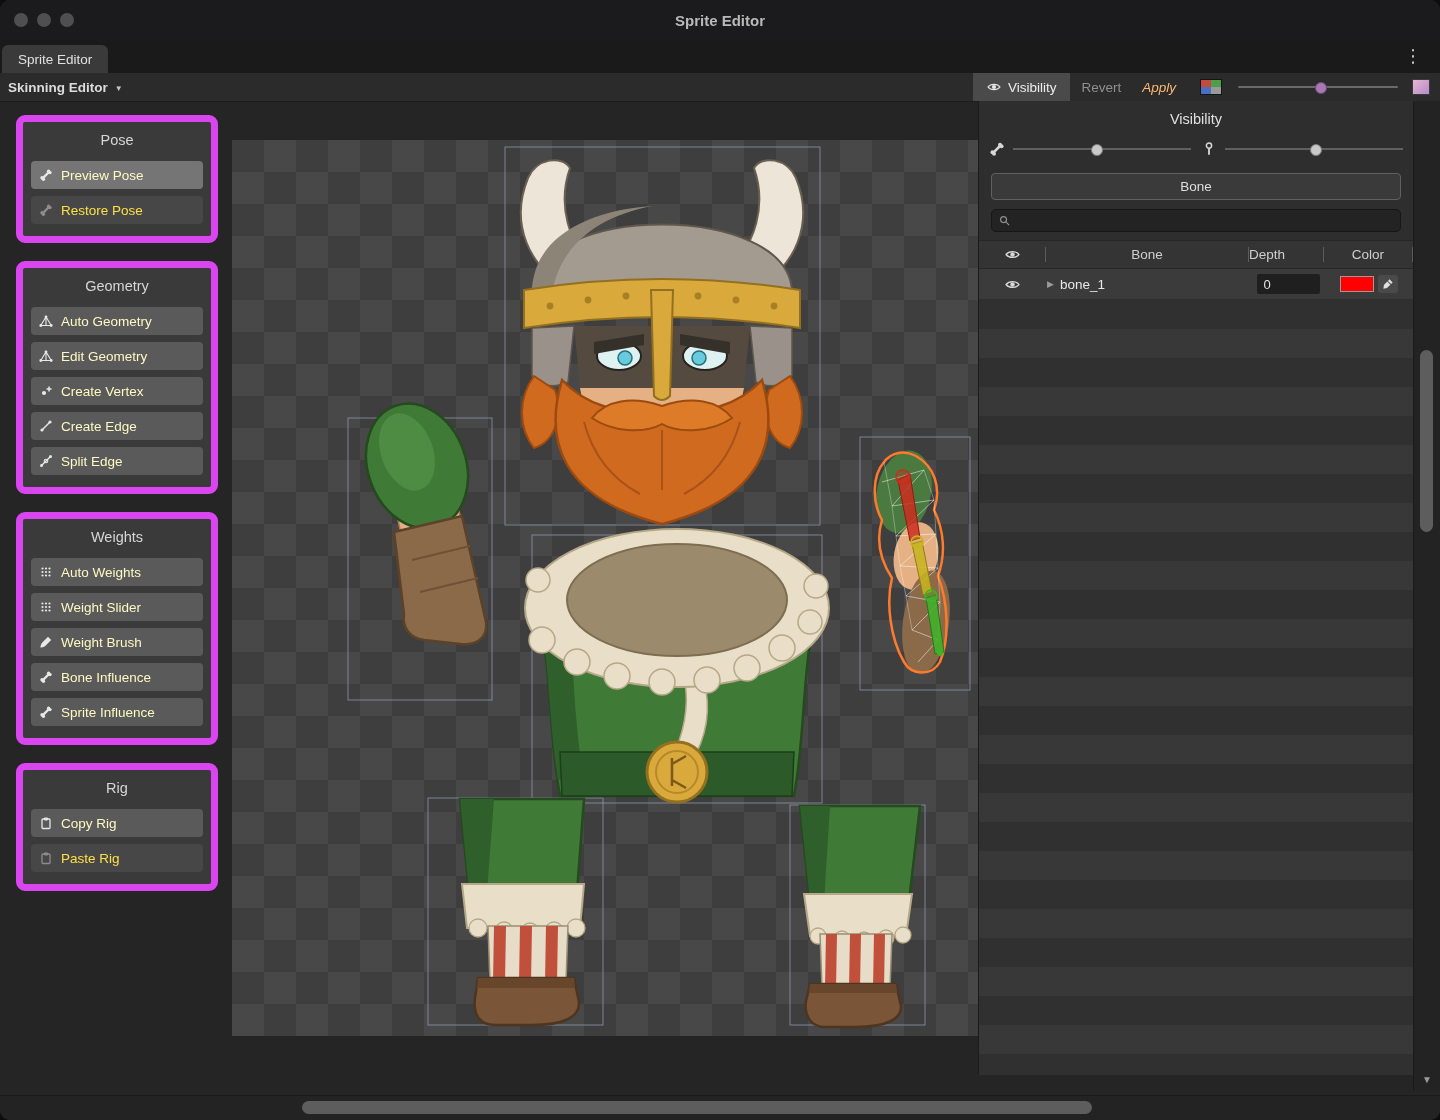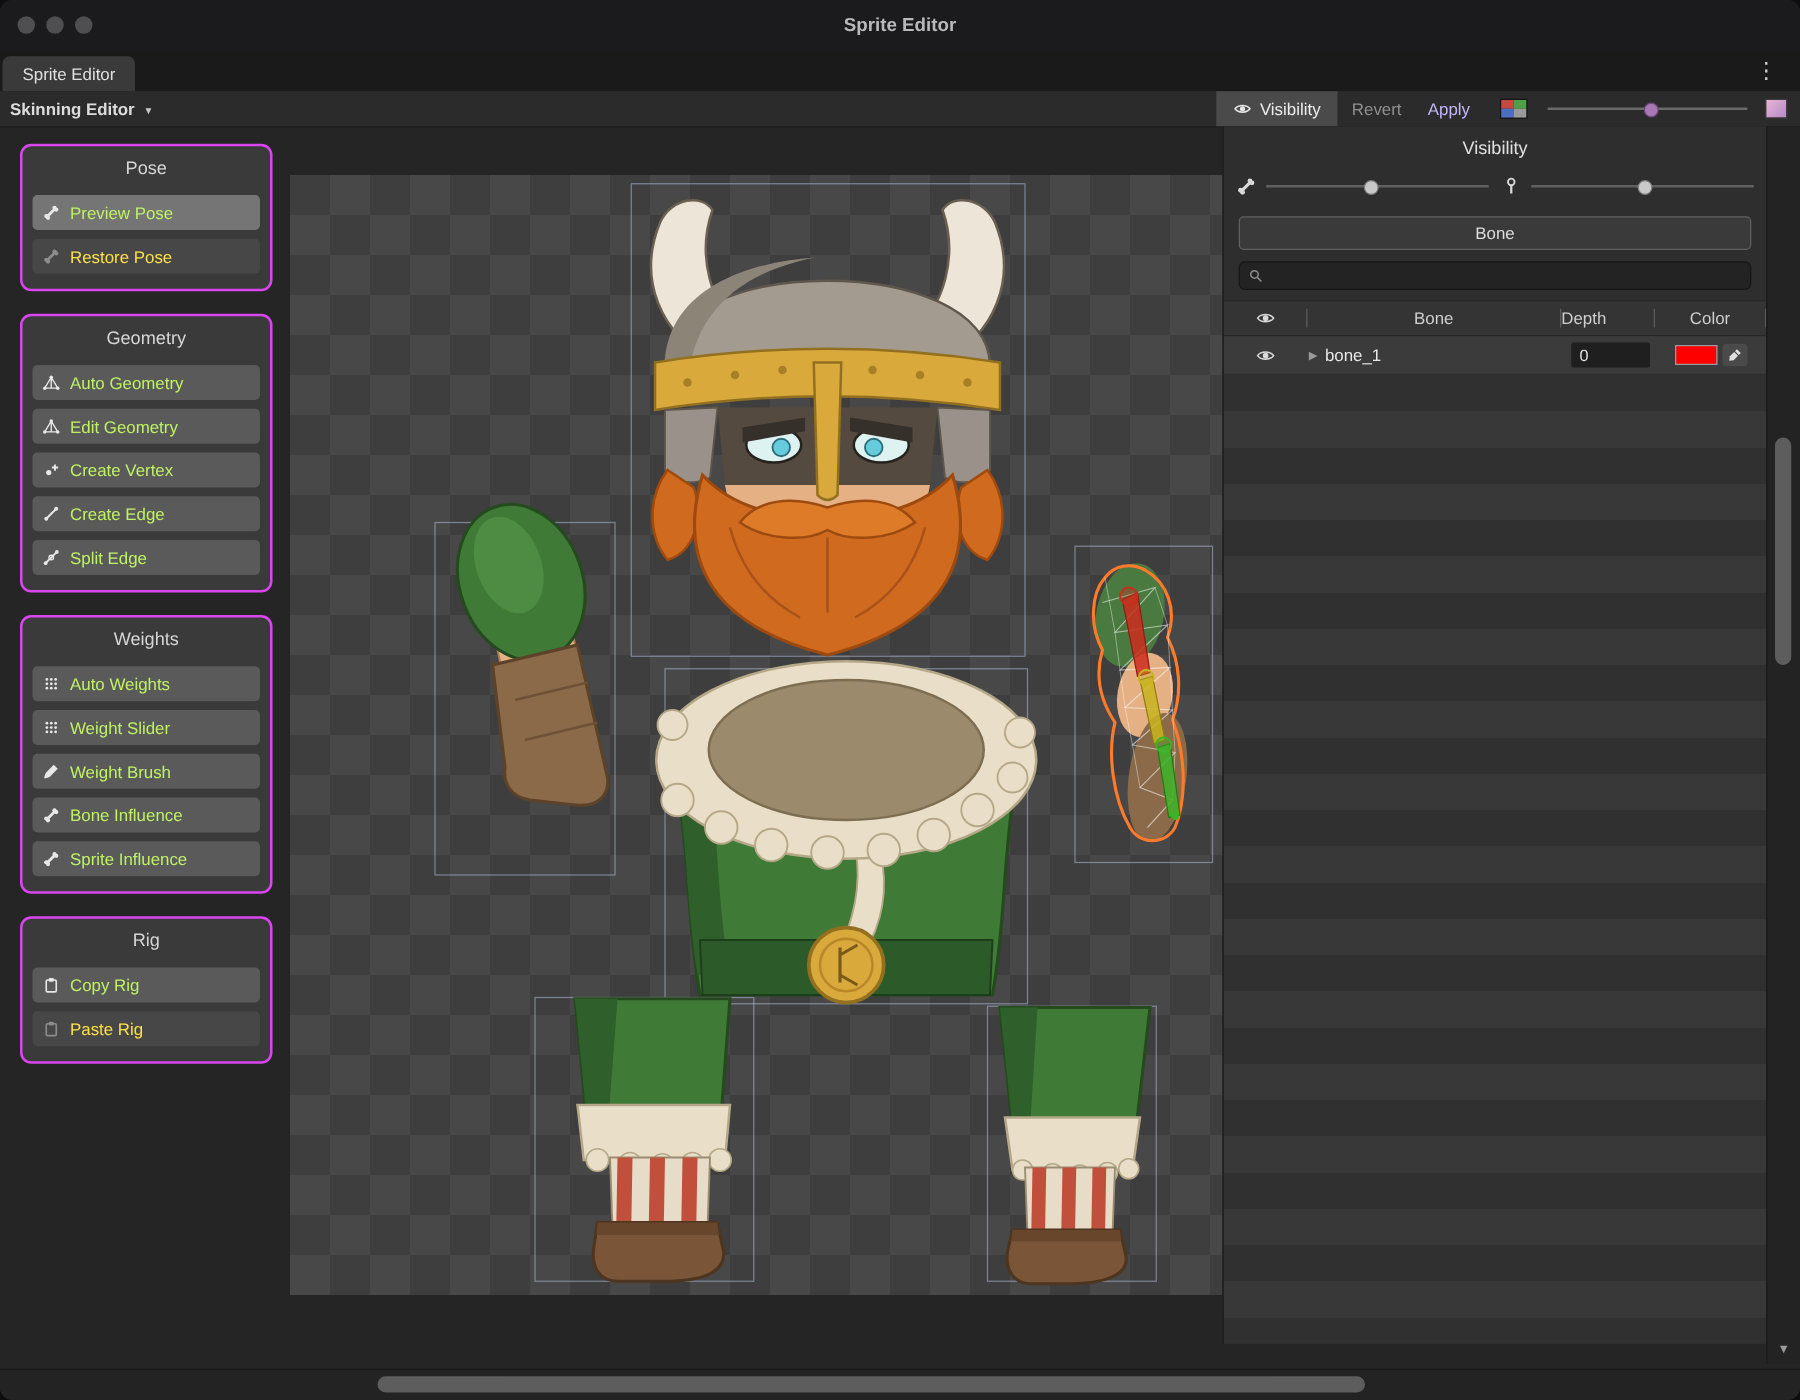--- a/index.html
+++ b/index.html
@@ -22,35 +22,35 @@
   
   .toolbar{position:absolute;top:73px;left:0;right:0;height:28px;background:#2b2b2b;
            border-bottom:1px solid #1c1c1c;display:flex;align-items:center;}
   .mode{margin-left:8px;color:#dcdcdc;font-size:13.5px;display:flex;gap:7px;align-items:center;font-weight:bold;}
   .mode .chev{font-size:8px;color:#c8c8c8;padding-top:2px;}
   .tb-right{position:absolute;right:4px;top:0;height:100%;display:flex;align-items:center;}
   .vis-btn{height:100%;padding:0 14px;background:#4a4a4a;color:#ececec;display:flex;gap:7px;
            align-items:center;font-size:13.5px;}
   .vis-btn .micon{color:#e6e6e6;}
   .revert{color:#8f8f8f;padding:0 11px;font-size:13.5px;}
-  .apply{color:#c4b5fd;padding:0 10px;font-size:13.5px;margin-right:14px;}
+  .apply{color:#fdba74;padding:0 10px;font-size:13.5px;margin-right:14px;font-style:italic;}
   .coloricon{width:20px;height:14px;display:grid;grid-template-columns:1fr 1fr;grid-template-rows:1fr 1fr;
              border:1px solid #151515;margin-right:16px;}
   .coloricon i{display:block;}
   .tb-slider{position:relative;width:160px;height:14px;margin-right:14px;}
   .tb-slider .track{position:absolute;left:0;right:0;top:6px;height:2px;background:#6a6a6a;border-radius:1px;}
   .tb-slider .thumb{position:absolute;left:48%;top:2px;width:10px;height:10px;border-radius:50%;background:#a877b4;border:1px solid #6e4a78;}
   .pinkicon{width:16px;height:14px;background:linear-gradient(135deg,#e7b6d4,#b789c9);border:1px solid #3a3a3a;margin-right:6px;}
 
   
   .left-panel{position:absolute;left:16px;top:115px;width:202px;display:flex;flex-direction:column;gap:18px;}
-  .section{background:#3a3a3a;border:2px solid #d946ef;border-radius:9px;padding:7px 8px 12px;}
+  .section{background:#3a3a3a;border:7px solid #d946ef;border-radius:9px;padding:7px 8px 12px;}
   .sec-title{text-align:center;color:#d6d6d6;font-size:14.5px;padding:3px 0 6px;}
   .btn{height:28px;margin-top:7px;background:#5a5a5a;border-radius:4px;display:flex;align-items:center;
-       gap:8px;padding:0 8px;color:#bef264;font-size:13.5px;cursor:default;}
+       gap:8px;padding:0 8px;color:#fef9c3;font-size:13.5px;cursor:default;}
   .btn .bicon{color:#e8e8e8;flex:0 0 auto;}
   .btn.sel{background:#757575;}
   .btn.dis{background:#474747;color:#fde047;}
   .btn.dis .bicon{color:#8d8d8d;}
 
   
   .canvas{position:absolute;left:232px;top:140px;width:746px;height:896px;
     background-color:#3e3e3e;
     background-image:
       linear-gradient(45deg,#484848 25%,transparent 25%,transparent 75%,#484848 75%),

